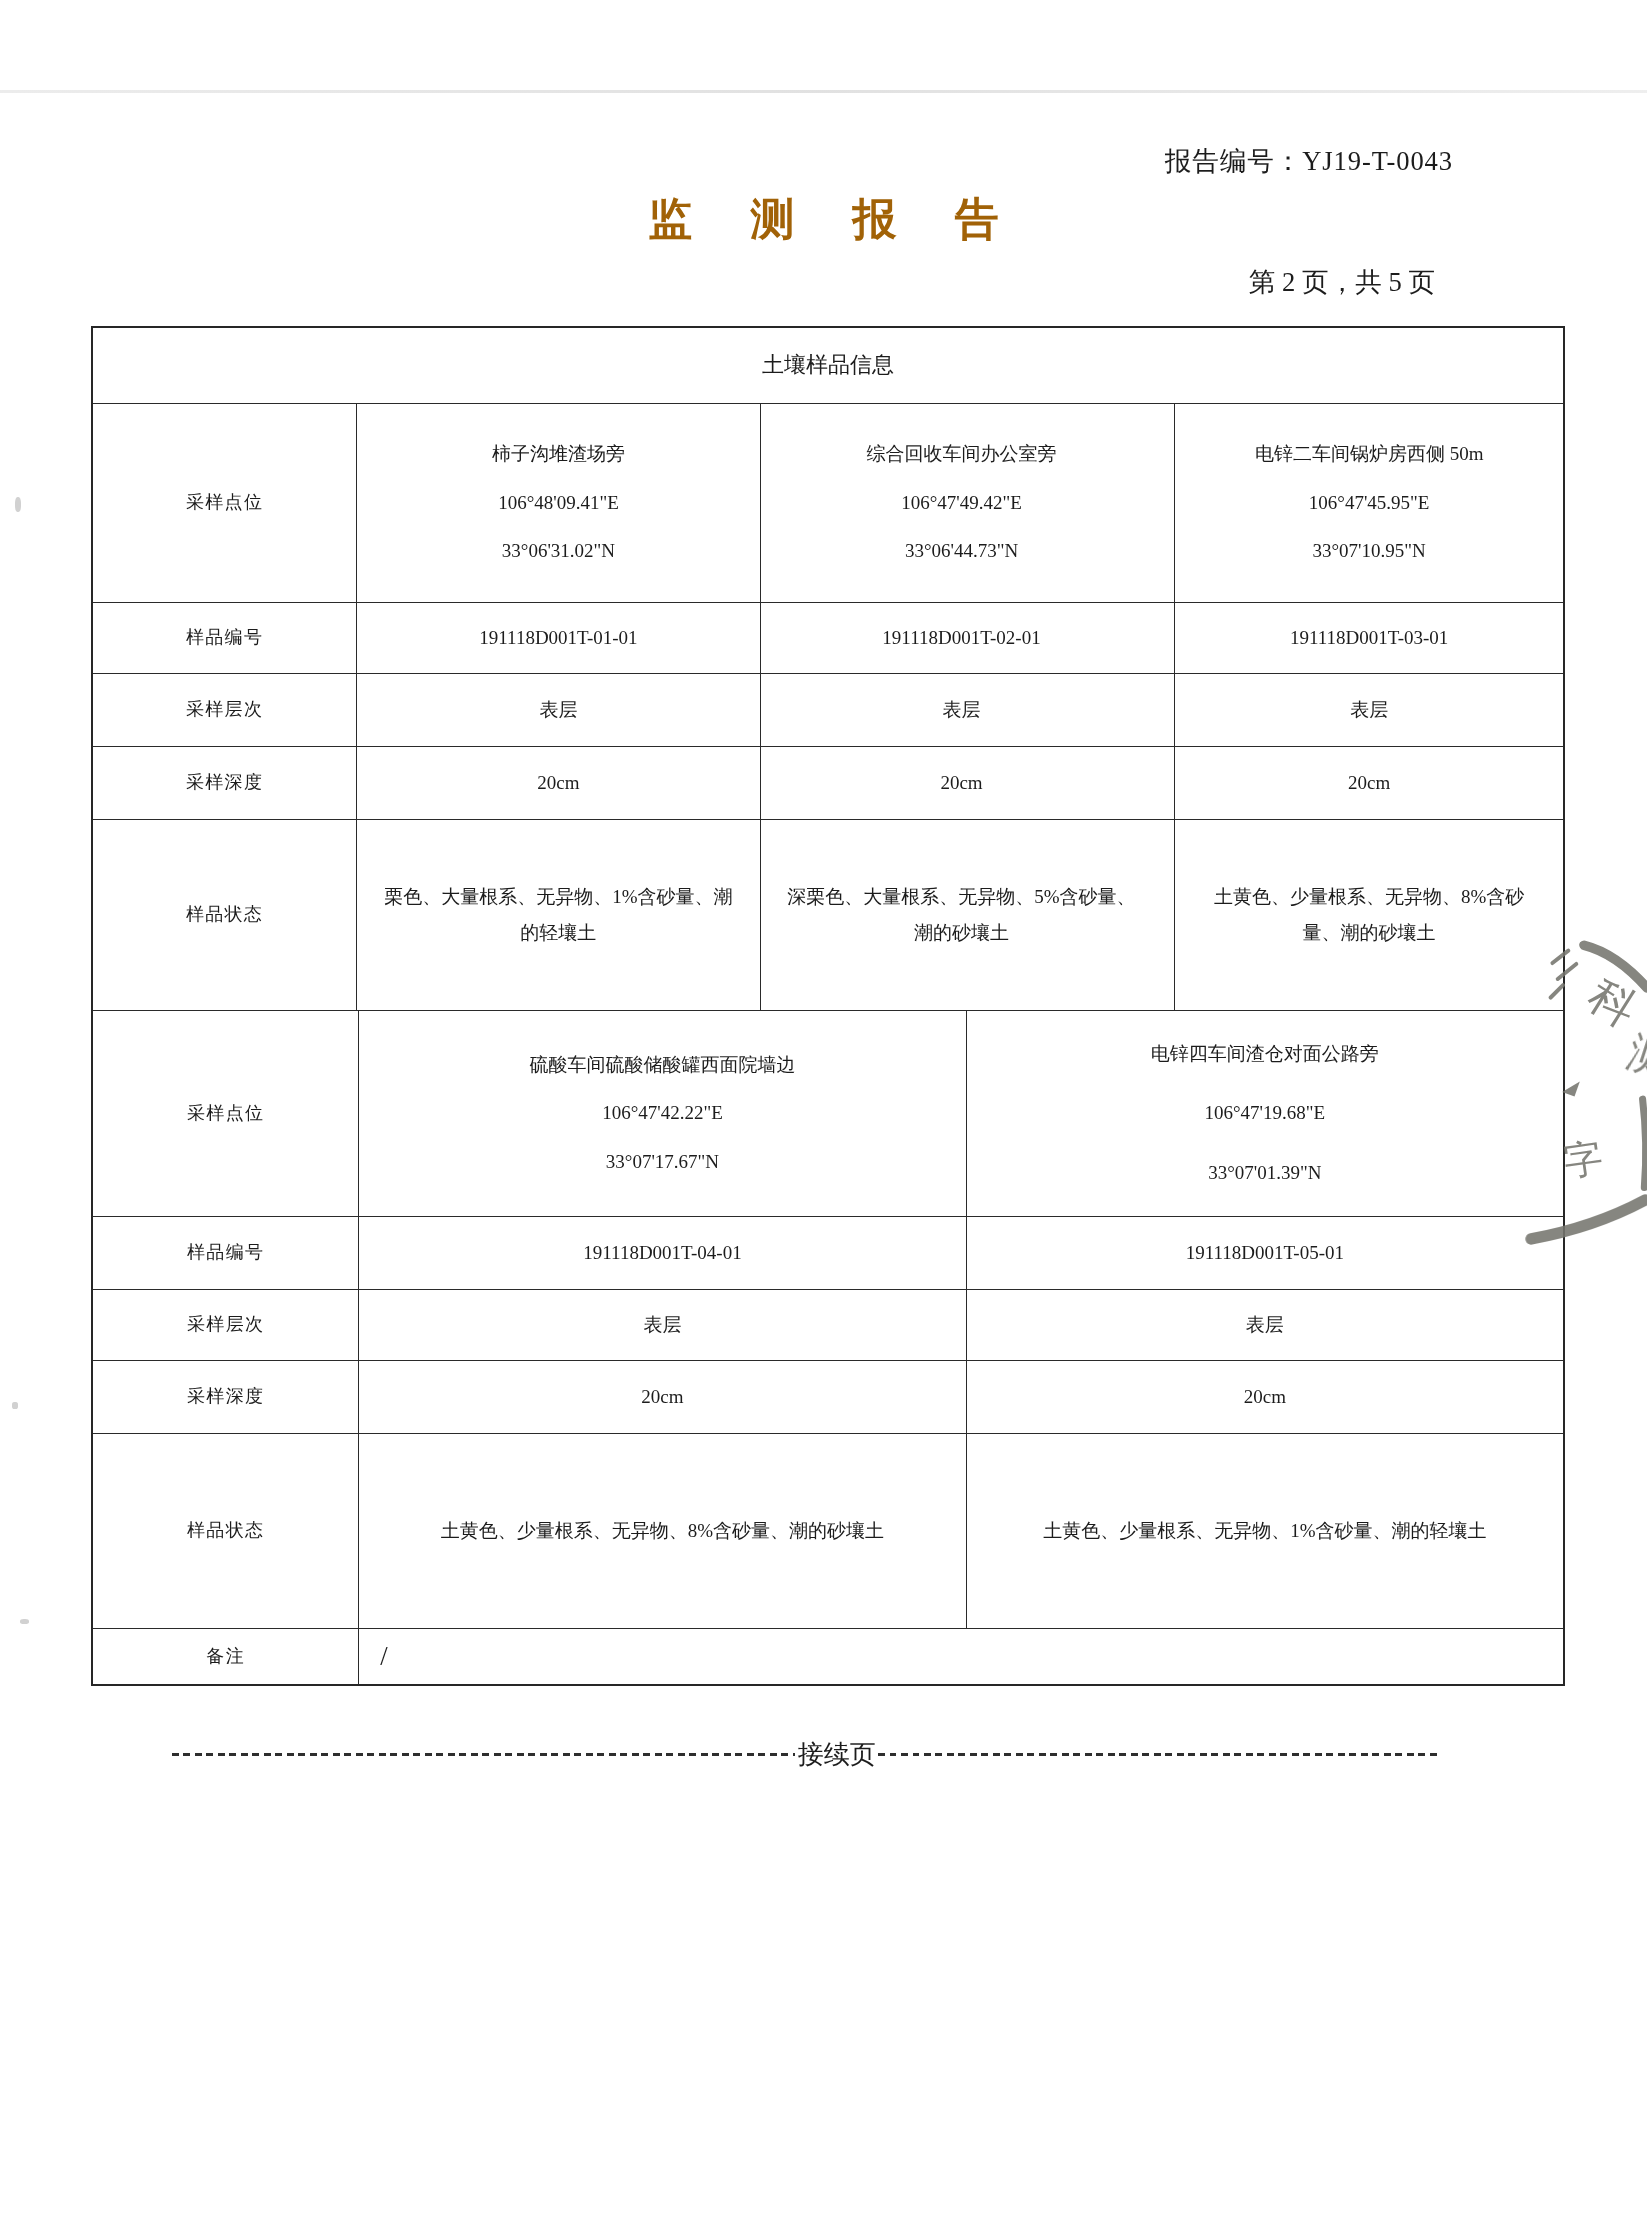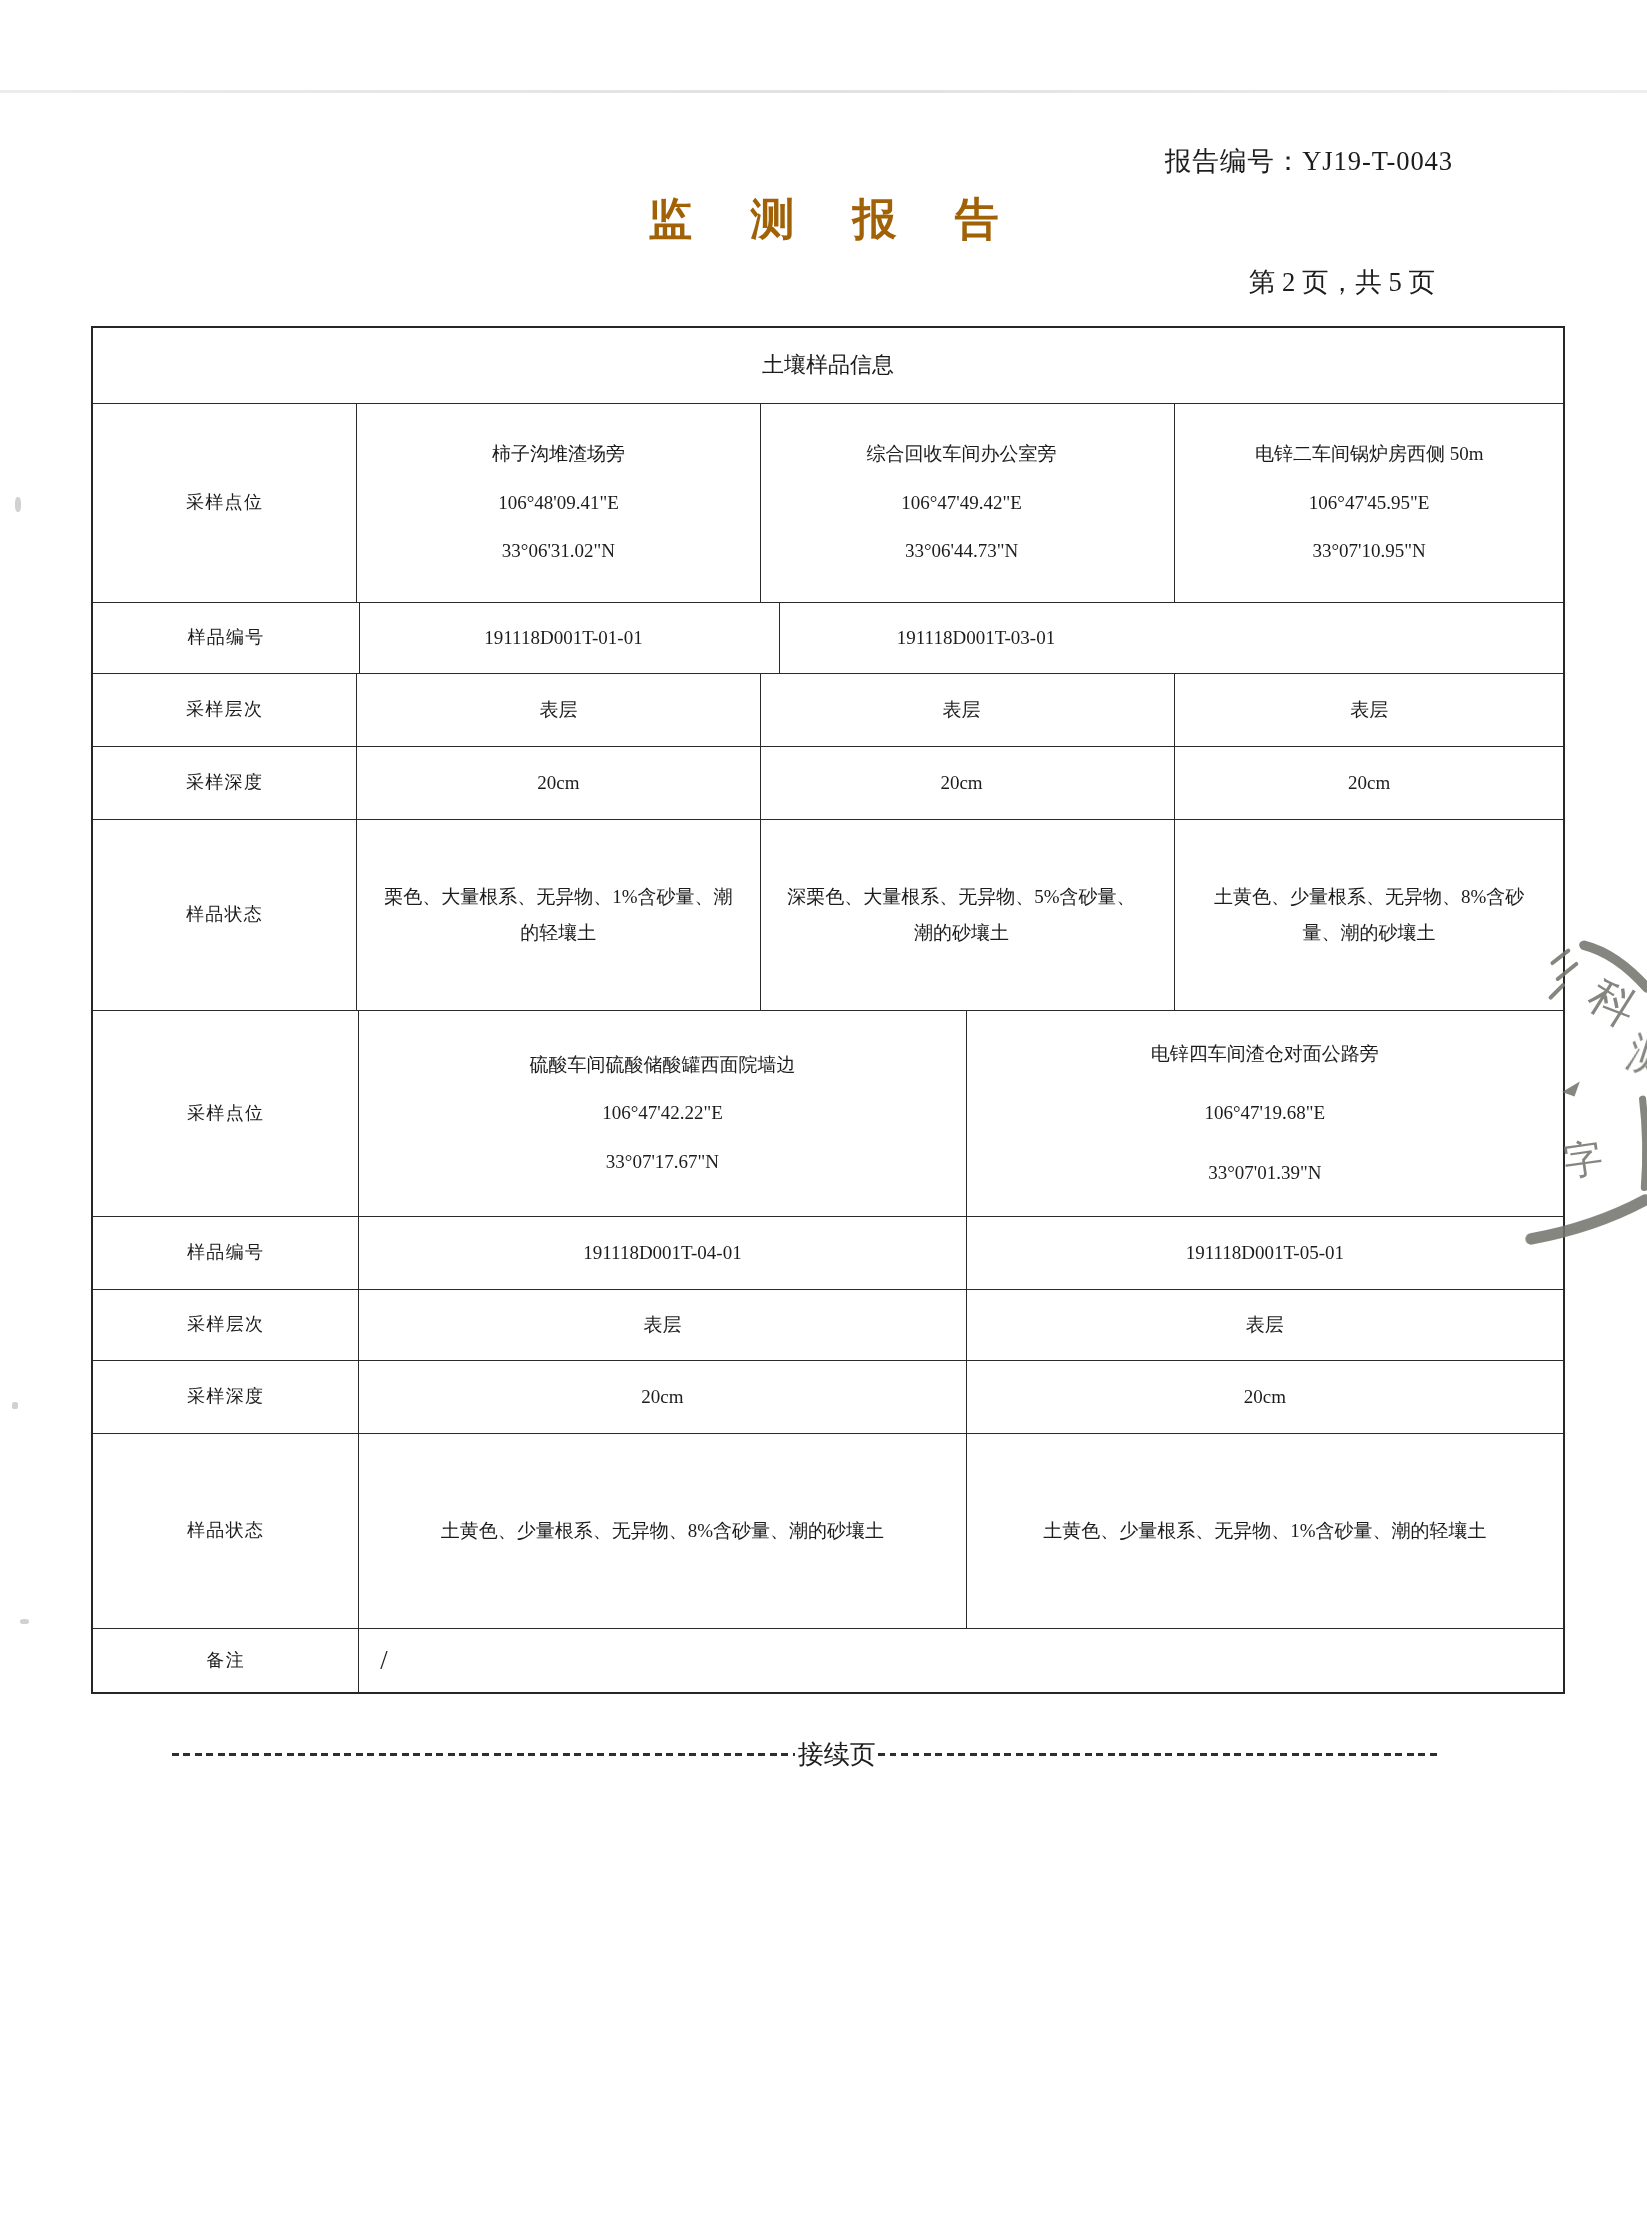--- a/index.html
+++ b/index.html
@@ -80,21 +80,21 @@
   .rh-point1 { height: 199px; }
   .rh-no1    { height: 71px; }
   .rh-layer1 { height: 73px; }
   .rh-depth1 { height: 73px; }
   .rh-state1 { height: 191px; }
   .rh-point2 { height: 206px; }
   .rh-no2    { height: 73px; }
   .rh-layer2 { height: 71px; }
   .rh-depth2 { height: 73px; }
   .rh-state2 { height: 195px; }
-  .rh-remark { height: 64px; justify-content: space-between; }
+  .rh-remark { height: 56px; justify-content: space-between; }
   
   .w-label { width: 266px; }
   .w-c1 { width: 408px; }
   .w-c2 { width: 407px; }
   .w-c3 { width: 393px; margin-left: 12px; }
   
   .w-a { width: 609px; }
   .w-b { width: 599px; gap: 11px; }
   .w-full { width: 1208px; }
 
@@ -155,20 +155,21 @@
       <div class="t-cell w-c3 point-cell">
         <div>电锌二车间锅炉房西侧 50m</div>
         <div>106°47'45.95"E</div>
         <div>33°07'10.95"N</div>
       </div>
     </div>
 
     <div class="t-row rh-no1">
       <div class="t-cell w-label label">样品编号</div>
       <div class="t-cell w-c1">191118D001T-01-01</div>
+      <div class="t-cell w-c2">191118D001T-02-01</div>
       <div class="t-cell w-c3">191118D001T-03-01</div>
     </div>
 
     <div class="t-row rh-layer1">
       <div class="t-cell w-label label">采样层次</div>
       <div class="t-cell w-c1">表层</div>
       <div class="t-cell w-c2">表层</div>
       <div class="t-cell w-c3">表层</div>
     </div>
 

